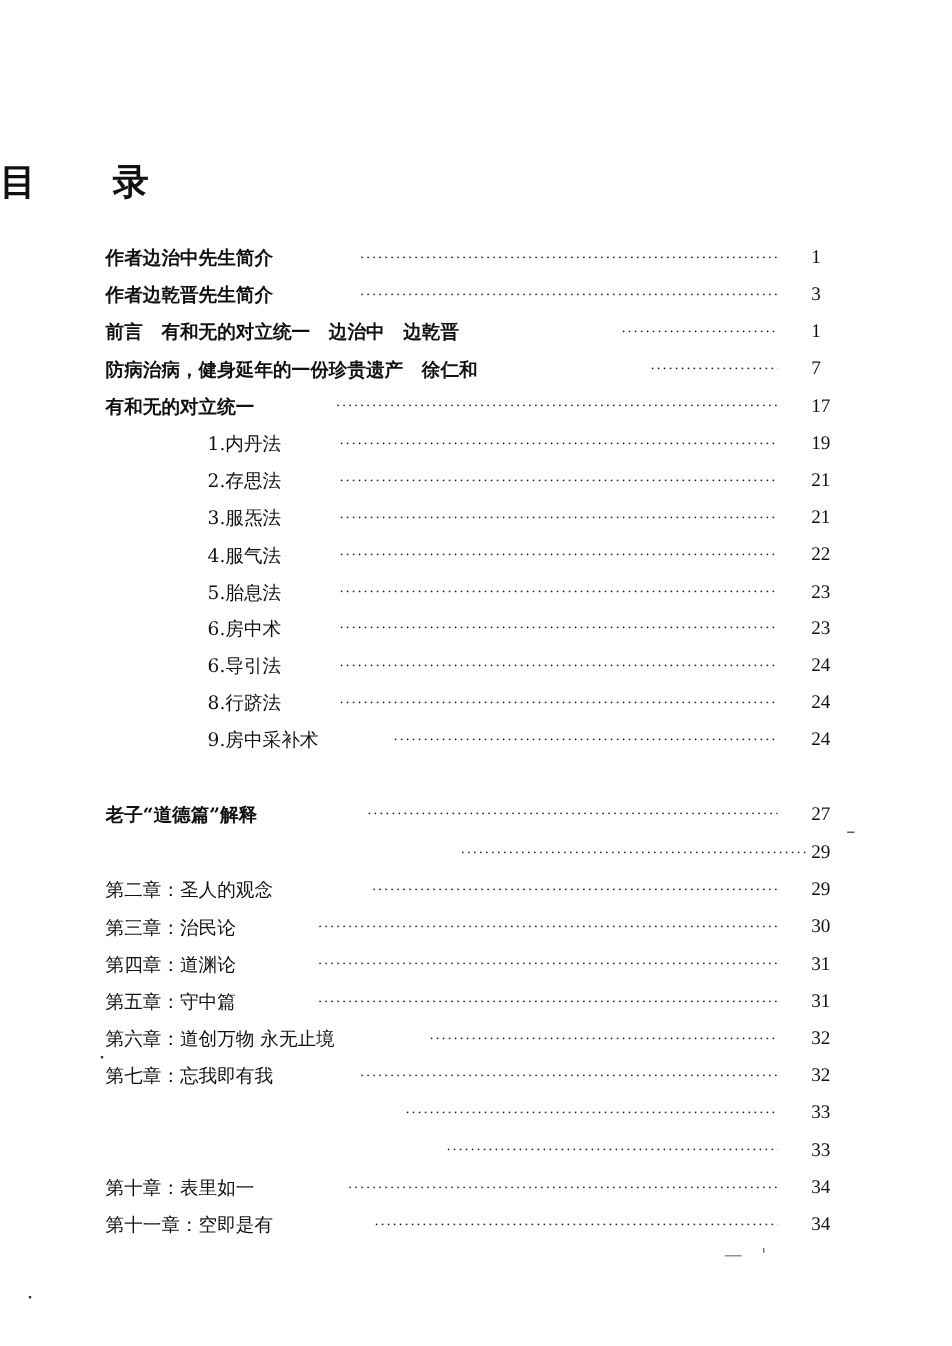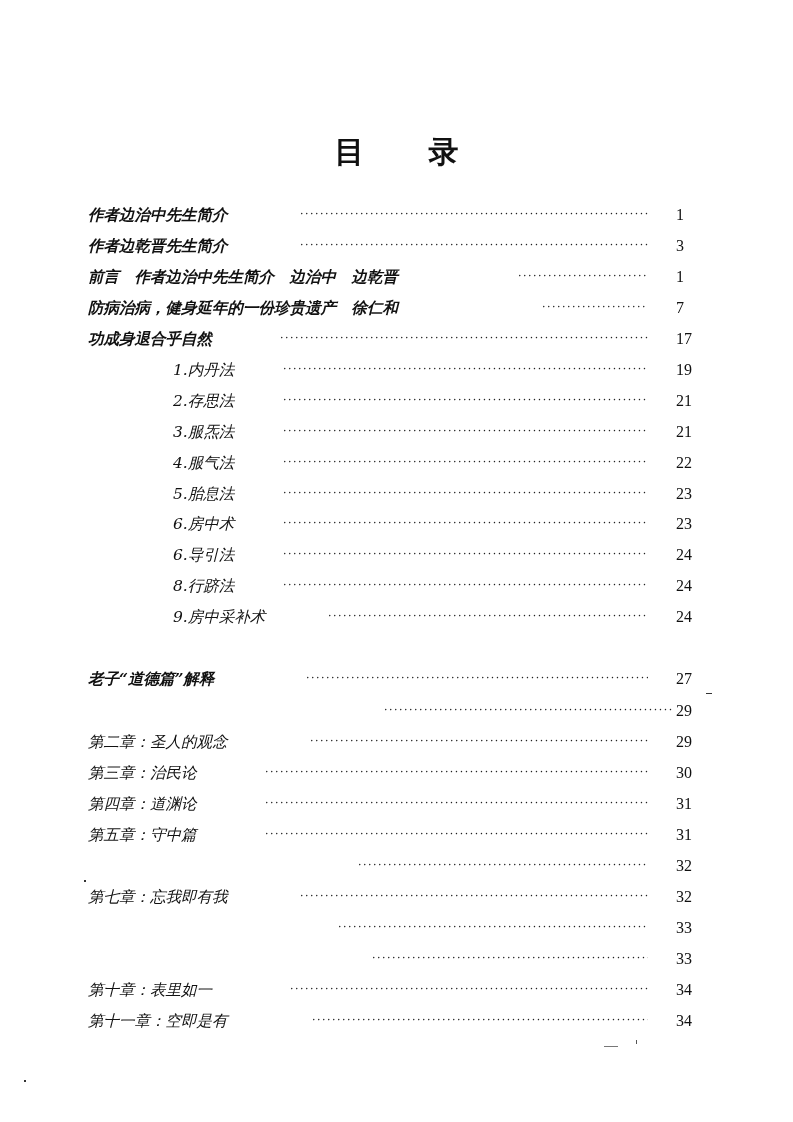--- a/index.html
+++ b/index.html
@@ -3,32 +3,32 @@
   <meta charset="utf-8">
   <style>
     html, body { margin: 0; padding: 0; background: #ffffff; }
     body {
       width: 793px; height: 1122px; position: relative; overflow: hidden;
       font-family: "DejaVu Serif", "Liberation Serif", serif;
       color: #111111;
     }
     .title {
       position: absolute; top: 132px; left: 0; width: 793px;
-      text-align: center; font-size: 30px; font-weight: bold;
+      font-size: 30px; font-weight: bold;
       font-family: "DejaVu Sans", "Liberation Sans", sans-serif;
       letter-spacing: 0;
     }
     .title span { display: inline-block; }
     .title .gap { width: 64px; }
     .toc { position: absolute; left: 0; top: 0; width: 793px; }
     .row {
       position: absolute; left: 0; width: 793px; height: 24px;
       font-size: 15.5px; line-height: 24px;
     }
-    .label { position: absolute; white-space: nowrap; font-weight: bold; font-style: italic; }
+    .label { position: absolute; white-space: nowrap; font-weight: bold; }
     .label.light { font-weight: normal; }
     .dots {
       position: absolute; height: 24px; overflow: hidden; white-space: nowrap;
       font-size: 11px; letter-spacing: 1.5px; color: #222;
     }
     .page { position: absolute; left: 676px; width: 24px; text-align: left;
       font-family: "Liberation Serif", serif; font-size: 16px; }
     .speck { position: absolute; background: #333; }
   </style>
 </head>
@@ -44,31 +44,31 @@
     <span class="label" style="left:88px">作者边治中先生简介</span>
     <span class="dots" style="left:300px;width:348px">··································································································</span>
     <span class="page">1</span>
   </div>
   <div class="row" style="top:234px">
     <span class="label" style="left:88px">作者边乾晋先生简介</span>
     <span class="dots" style="left:300px;width:348px">··································································································</span>
     <span class="page">3</span>
   </div>
   <div class="row" style="top:265px">
-    <span class="label" style="left:88px">前言　作者边治中先生简介　边治中　边乾晋</span>
+    <span class="label" style="left:88px">前言　有和无的对立统一　边治中　边乾晋</span>
     <span class="dots" style="left:518px;width:130px">··································································································</span>
     <span class="page">1</span>
   </div>
   <div class="row" style="top:296px">
     <span class="label" style="left:88px">防病治病，健身延年的一份珍贵遗产　徐仁和</span>
     <span class="dots" style="left:542px;width:106px">··································································································</span>
     <span class="page">7</span>
   </div>
   <div class="row" style="top:327px">
-    <span class="label" style="left:88px">功成身退合乎自然</span>
+    <span class="label" style="left:88px">有和无的对立统一</span>
     <span class="dots" style="left:280px;width:368px">··································································································</span>
     <span class="page">17</span>
   </div>
 
   <div class="row" style="top:358px">
     <span class="label light" style="left:173px">1.内丹法</span>
     <span class="dots" style="left:283px;width:365px">··································································································</span>
     <span class="page">19</span>
   </div>
   <div class="row" style="top:389px">
@@ -135,20 +135,21 @@
     <span class="label light" style="left:88px">第四章：道渊论</span>
     <span class="dots" style="left:265px;width:383px">··································································································</span>
     <span class="page">31</span>
   </div>
   <div class="row" style="top:823px">
     <span class="label light" style="left:88px">第五章：守中篇</span>
     <span class="dots" style="left:265px;width:383px">··································································································</span>
     <span class="page">31</span>
   </div>
   <div class="row" style="top:854px">
+    <span class="label light" style="left:88px">第六章：道创万物 永无止境</span>
     <span class="dots" style="left:358px;width:290px">··································································································</span>
     <span class="page">32</span>
   </div>
   <div class="row" style="top:885px">
     <span class="label light" style="left:88px">第七章：忘我即有我</span>
     <span class="dots" style="left:300px;width:348px">··································································································</span>
     <span class="page">32</span>
   </div>
   <div class="row" style="top:916px">
     <span class="dots" style="left:338px;width:310px">··································································································</span>

